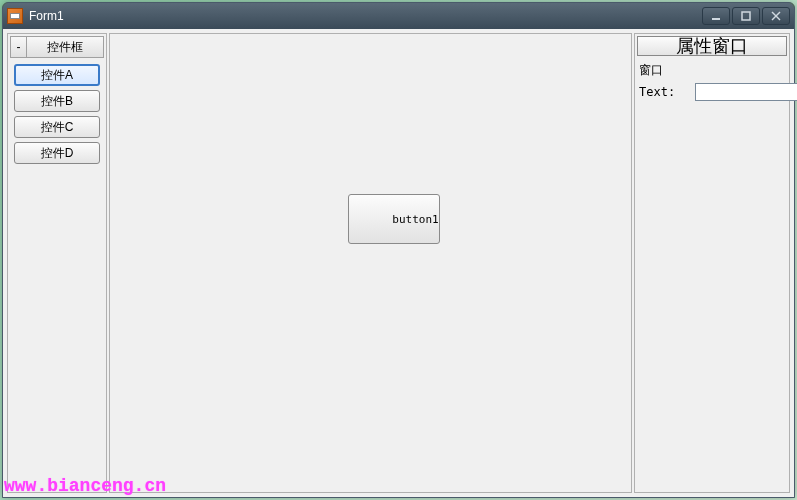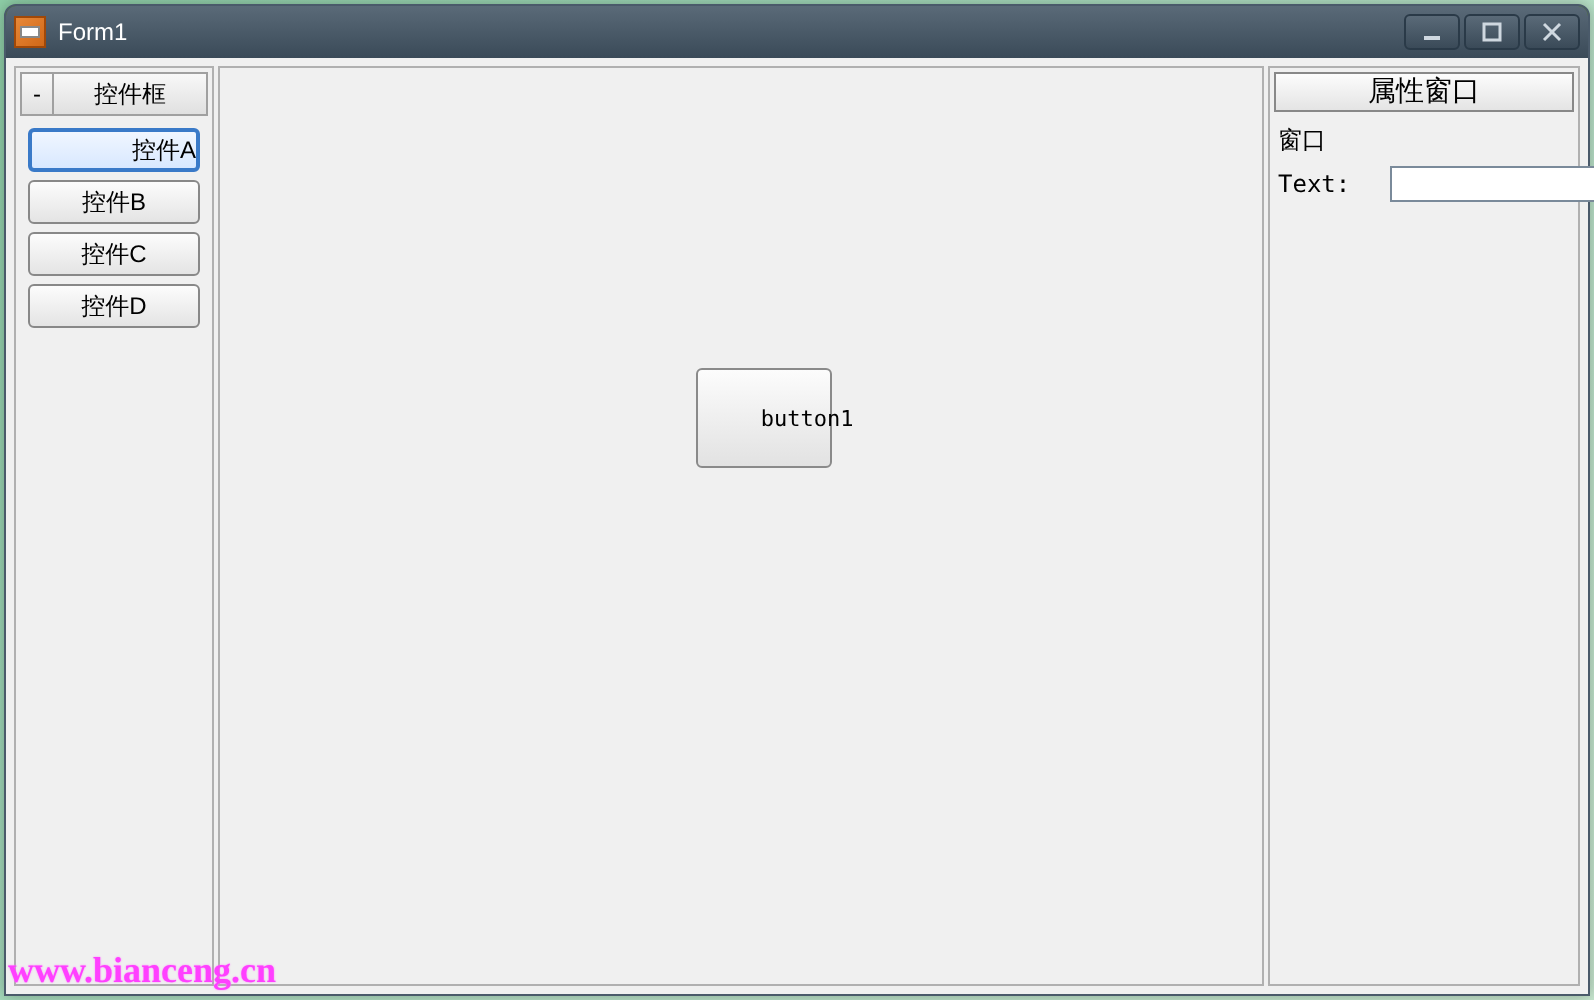--- a/index.html
+++ b/index.html
@@ -125,34 +125,33 @@
       border-radius: 3px;
       font-size: 12px;
       cursor: pointer;
       display: flex;
       align-items: center;
       justify-content: center;
     }
     .tool-btn.selected {
       border: 2px solid #3a7ac8;
       background: linear-gradient(to bottom, #f0f6ff, #d8e8ff);
-      justify-content: flex-end;
     }
     
     .canvas {
       flex: 1;
       background: #f0f0f0;
       border: 1px solid #b0b0b0;
       position: relative;
     }
     .placed-btn {
       position: absolute;
       left: 238px;
-      top: 150px;
-      width: 68px;
+      top: 160px;
+      width: 92px;
       height: 50px;
       background: linear-gradient(to bottom, #fcfcfc, #e2e2e2);
       border: 1px solid #8a8a8a;
       border-radius: 3px;
       display: flex;
       align-items: center;
       justify-content: center;
       font-family: monospace;
       font-size: 11px;
       cursor: pointer;
@@ -167,21 +166,21 @@
       display: flex;
       flex-direction: column;
     }
     .props-header {
       height: 20px;
       background: linear-gradient(to bottom, #fcfcfc, #e4e4e4);
       border: 1px solid #888;
       display: flex;
       align-items: center;
       justify-content: center;
-      font-size: 14px;
+      font-size: 18px;
       margin-bottom: 4px;
     }
     .props-row {
       display: flex;
       align-items: center;
       font-size: 12px;
       margin: 2px 2px;
     }
     .props-label {
       margin-right: 20px;
@@ -195,21 +194,21 @@
       font-size: 12px;
       padding: 0 2px;
     }
     .watermark {
       position: absolute;
       left: 4px;
       bottom: 4px;
       color: #ff40ff;
       font-size: 18px;
       font-weight: bold;
-      font-family: Liberation Serif, serif;
+      font-family: Liberation Mono, monospace;
       text-shadow: 0 0 1px #ff80ff;
       pointer-events: none;
     }
   </style>
 </head>
 <body>
 
 <div class="window">
   <div class="titlebar">
     <div class="app-icon">

